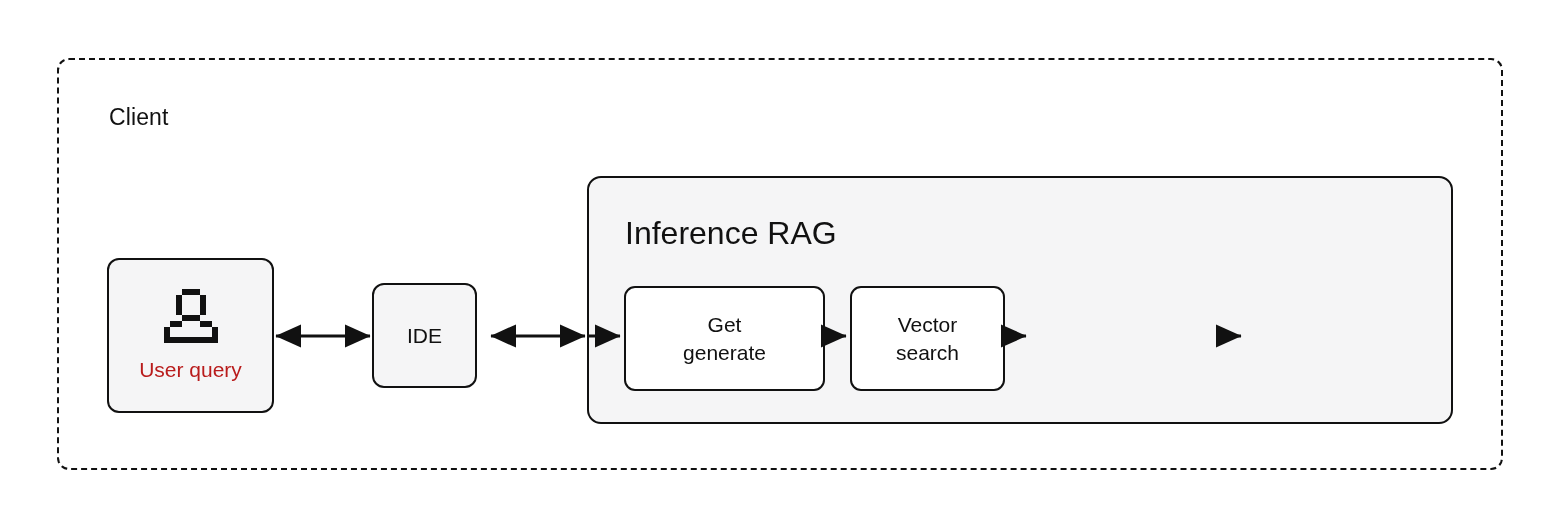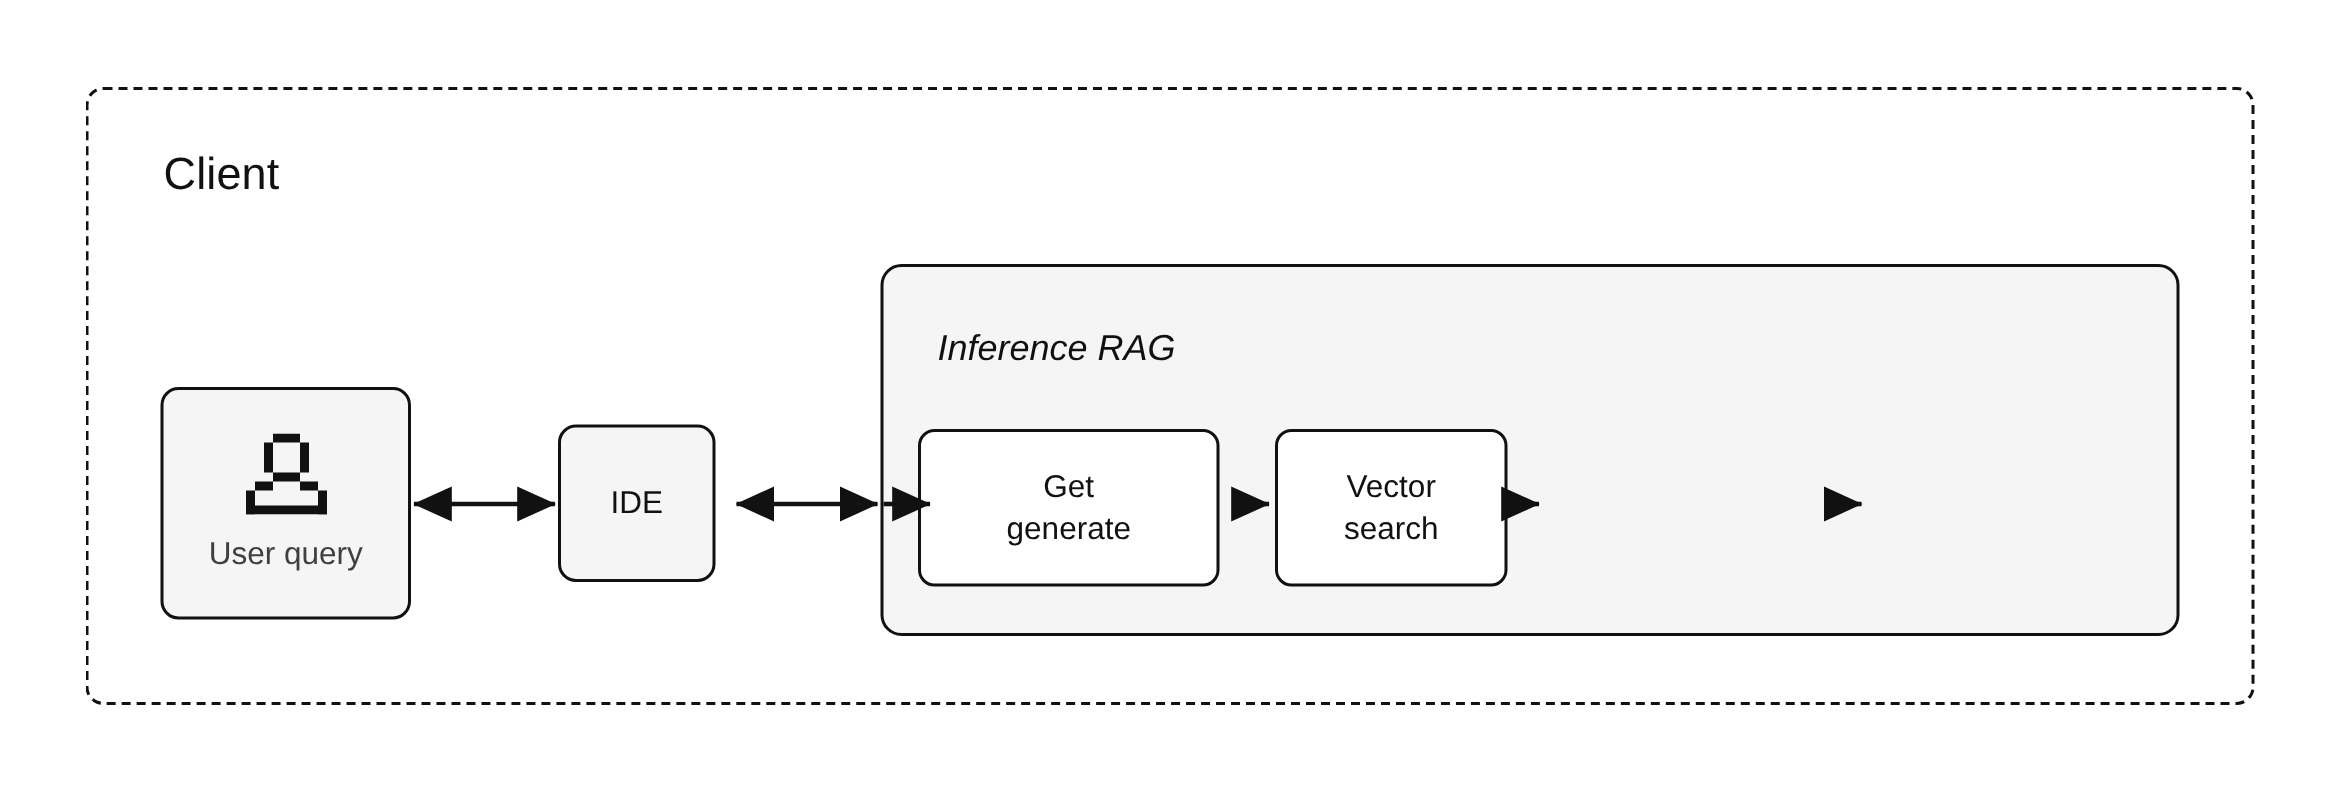--- a/index.html
+++ b/index.html
@@ -31,21 +31,21 @@
     border: 2px dashed #111111;
     border-radius: 12px;
     box-sizing: border-box;
     background: transparent;
   }
 
   .client-label {
     position: absolute;
     left: 109px;
     top: 101px;
-    font-size: 30px;
+    font-size: 23px;
     line-height: 32px;
     color: #111111;
     letter-spacing: 0.1px;
     white-space: nowrap;
   }
 
   
   .node-user {
     position: absolute;
     left: 107px;
@@ -65,21 +65,21 @@
   .user-icon {
     width: 58px;
     height: 54px;
     margin-bottom: 14px;
     display: block;
   }
 
   .node-user-label {
     font-size: 21px;
     line-height: 25px;
-    color: #404040;
+    color: #b91c1c;
     white-space: nowrap;
   }
 
   
   .node-ide {
     position: absolute;
     left: 372px;
     top: 283px;
     width: 105px;
     height: 105px;
@@ -104,25 +104,24 @@
     background: #f5f5f6;
     border: 2px solid #111111;
     border-radius: 14px;
     box-sizing: border-box;
   }
 
   .rag-label {
     position: absolute;
     left: 36px;
     top: 41px;
-    font-size: 24px;
+    font-size: 32px;
     line-height: 28px;
     color: #111111;
     white-space: nowrap;
-    font-style: italic;
   }
 
   
   .stage {
     position: absolute;
     top: 108px;
     height: 105px;
     background: #ffffff;
     border: 2px solid #111111;
     border-radius: 11px;
@@ -131,21 +130,21 @@
     align-items: center;
     justify-content: center;
     text-align: center;
     font-size: 21px;
     line-height: 28px;
     color: #111111;
     padding: 0 6px;
   }
   .stage span { display: block; }
 
-  .stage-0 { left: 23px;  width: 201px; }
+  .stage-0 { left: 35px;  width: 201px; }
   .stage-1 { left: 261px; width: 155px; text-align: center; }
   .stage-2 { left: 441px; width: 190px; }
   .stage-3 { left: 656px; width: 177px; }
 
   
   #arrows {
     position: absolute;
     left: 0;
     top: 0;
     width: 1560px;

